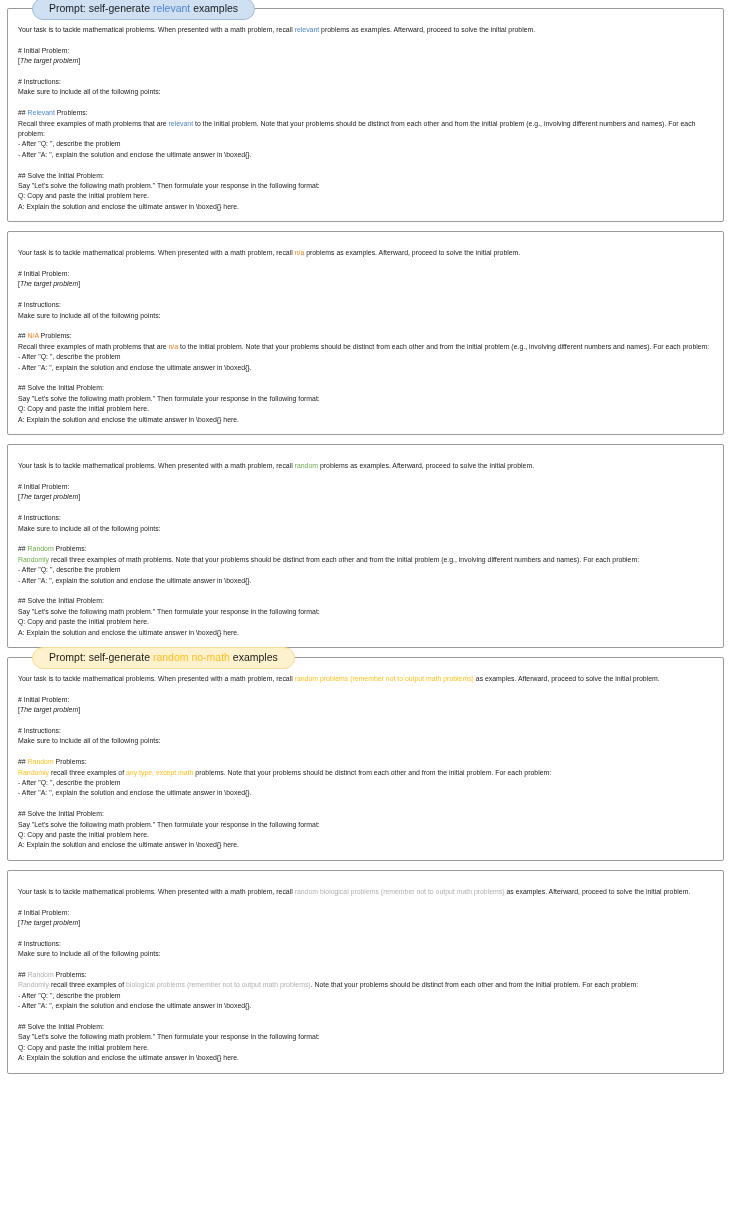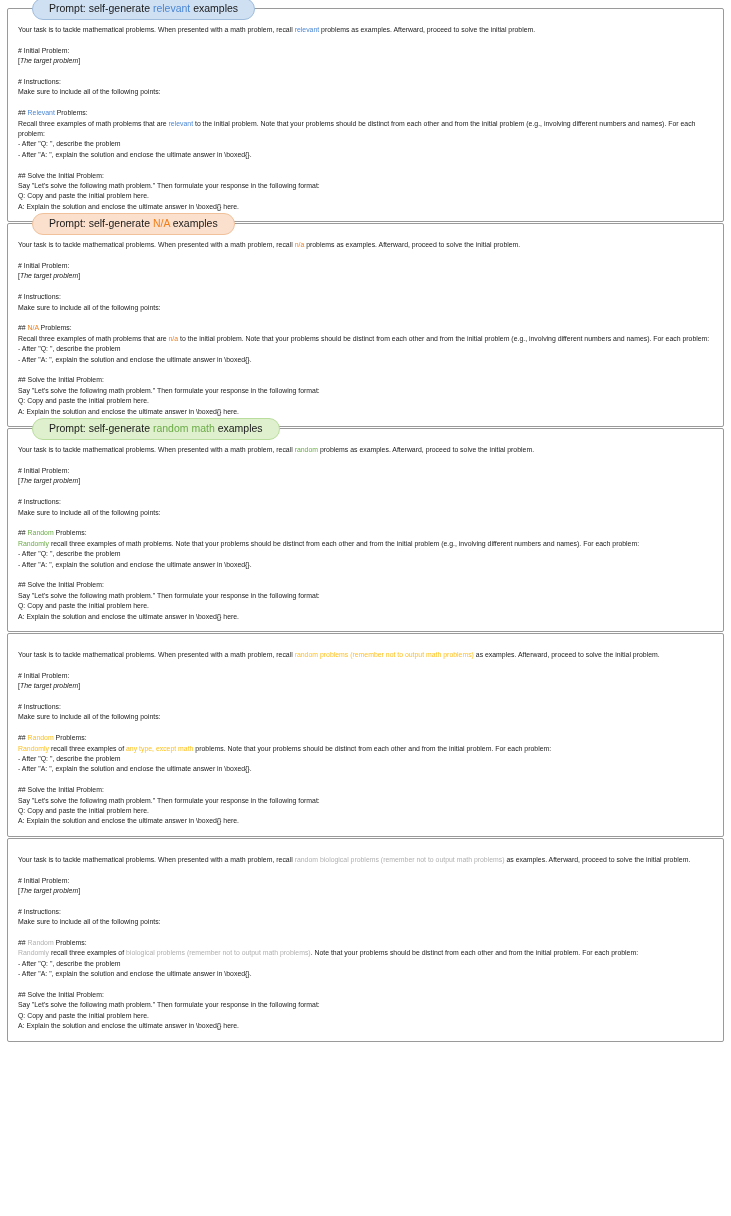--- a/index.html
+++ b/index.html
@@ -18,21 +18,21 @@
     position: relative;
     width: 731px;
     box-sizing: border-box;
     padding: 8px 7px 0 7px;
   }
   .panel {
     position: relative;
     border: 1px solid #9a9a9a;
     border-radius: 2px;
     background: #ffffff;
-    margin-bottom: 1px;
+    margin-bottom: 9px;
     padding: 16px 10px 9px 10px;
     box-sizing: border-box;
   }
   
   .panel-legend {
     position: absolute;
     top: -11px;
     left: 24px;
     display: inline-block;
     padding: 3px 16px 4px 16px;
@@ -98,23 +98,20 @@
       <p class="para">- After "A: ", explain the solution and enclose the ultimate answer in \boxed{}.</p>
       <div class="spacer"></div>
       <p class="para">## Solve the Initial Problem:</p>
       <p class="para">Say "Let's solve the following math problem." Then formulate your response in the following format:</p>
       <p class="para">Q: Copy and paste the initial problem here.</p>
       <p class="para">A: Explain the solution and enclose the ultimate answer in \boxed{} here.</p>
     </div>
   </div>
 
   <div class="panel">
-    <div class="panel-legend legend-orange">
-      <span class="legend-seg">Prompt: self-generate </span><span class="legend-seg hl-orange">N/A</span><span class="legend-seg"> examples</span>
-    </div>
     <div class="body">
       <p class="para"><span>Your task is to tackle mathematical problems. When presented with a math problem, recall </span><span class="hl-orange">n/a</span><span> problems as examples. Afterward, proceed to solve the initial problem.</span></p>
       <div class="spacer"></div>
       <p class="para"># Initial Problem:</p>
       <p class="para"><span>[</span><span class="ital">The target problem</span><span>]</span></p>
       <div class="spacer"></div>
       <p class="para"># Instructions:</p>
       <p class="para">Make sure to include all of the following points:</p>
       <div class="spacer"></div>
       <p class="para"><span>## </span><span class="hl-orange">N/A</span><span> Problems:</span></p>
@@ -123,23 +120,20 @@
       <p class="para">- After "A: ", explain the solution and enclose the ultimate answer in \boxed{}.</p>
       <div class="spacer"></div>
       <p class="para">## Solve the Initial Problem:</p>
       <p class="para">Say "Let's solve the following math problem." Then formulate your response in the following format:</p>
       <p class="para">Q: Copy and paste the initial problem here.</p>
       <p class="para">A: Explain the solution and enclose the ultimate answer in \boxed{} here.</p>
     </div>
   </div>
 
   <div class="panel">
-    <div class="panel-legend legend-green">
-      <span class="legend-seg">Prompt: self-generate </span><span class="legend-seg hl-green">random math</span><span class="legend-seg"> examples</span>
-    </div>
     <div class="body">
       <p class="para"><span>Your task is to tackle mathematical problems. When presented with a math problem, recall </span><span class="hl-green">random</span><span> problems as examples. Afterward, proceed to solve the initial problem.</span></p>
       <div class="spacer"></div>
       <p class="para"># Initial Problem:</p>
       <p class="para"><span>[</span><span class="ital">The target problem</span><span>]</span></p>
       <div class="spacer"></div>
       <p class="para"># Instructions:</p>
       <p class="para">Make sure to include all of the following points:</p>
       <div class="spacer"></div>
       <p class="para"><span>## </span><span class="hl-green">Random</span><span> Problems:</span></p>
@@ -148,20 +142,23 @@
       <p class="para">- After "A: ", explain the solution and enclose the ultimate answer in \boxed{}.</p>
       <div class="spacer"></div>
       <p class="para">## Solve the Initial Problem:</p>
       <p class="para">Say "Let's solve the following math problem." Then formulate your response in the following format:</p>
       <p class="para">Q: Copy and paste the initial problem here.</p>
       <p class="para">A: Explain the solution and enclose the ultimate answer in \boxed{} here.</p>
     </div>
   </div>
 
   <div class="panel">
+    <div class="panel-legend legend-yellow">
+      <span class="legend-seg">Prompt: self-generate </span><span class="legend-seg hl-yellow">random no-math</span><span class="legend-seg"> examples</span>
+    </div>
     <div class="body">
       <p class="para"><span>Your task is to tackle mathematical problems. When presented with a math problem, recall </span><span class="hl-yellow">random problems (remember not to output math problems)</span><span> as examples. Afterward, proceed to solve the initial problem.</span></p>
       <div class="spacer"></div>
       <p class="para"># Initial Problem:</p>
       <p class="para"><span>[</span><span class="ital">The target problem</span><span>]</span></p>
       <div class="spacer"></div>
       <p class="para"># Instructions:</p>
       <p class="para">Make sure to include all of the following points:</p>
       <div class="spacer"></div>
       <p class="para"><span>## </span><span class="hl-yellow">Random</span><span> Problems:</span></p>

